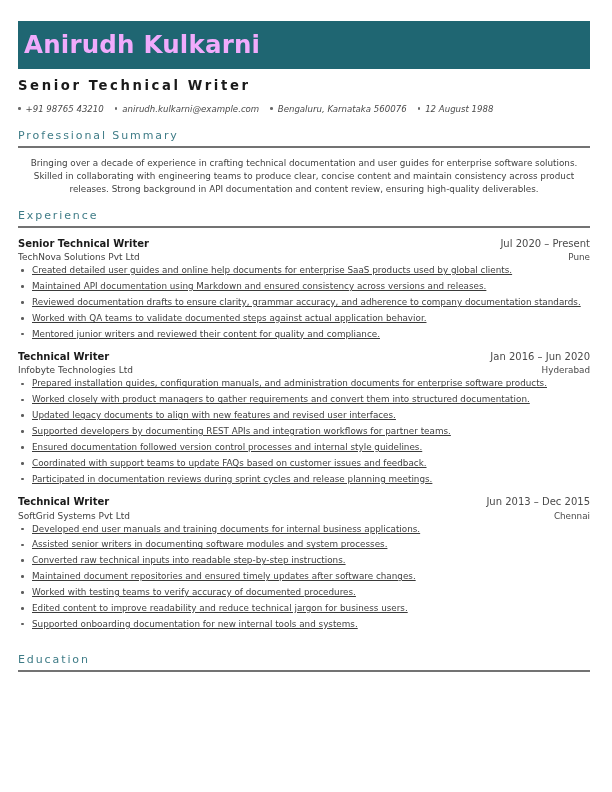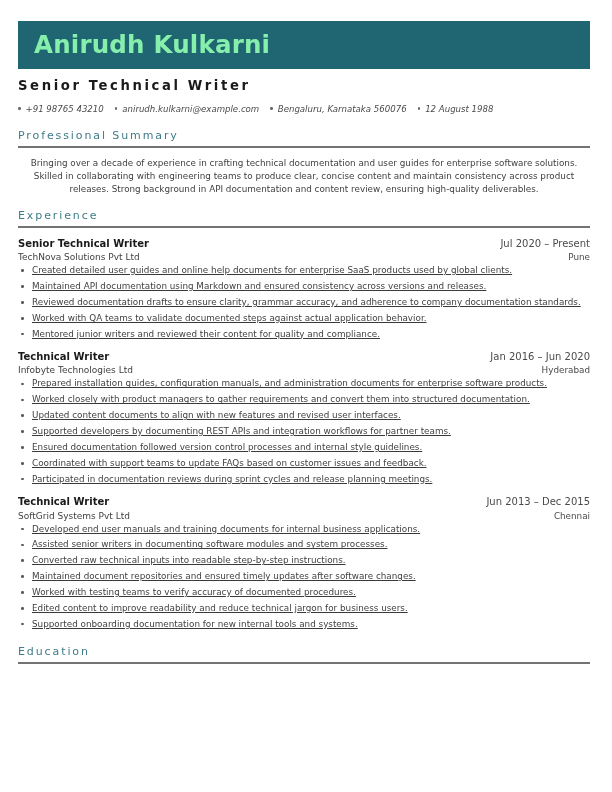--- a/index.html
+++ b/index.html
@@ -29,25 +29,25 @@
     position: absolute;
     left: 18px;
     top: 21px;
     width: 572px;
     height: 48px;
     background: #1f6672;
     display: flex;
     align-items: center;
   }
   .header-name {
-    color: #86efac;
+    color: #f0abfc;
     font-size: 24.5px;
     font-weight: 600;
     letter-spacing: 0.2px;
-    padding-left: 16px;
+    padding-left: 6px;
     line-height: 1;
     font-family: "DejaVu Sans", sans-serif;
   }
 
   
   .content {
     position: absolute;
     left: 18px;
     top: 78px;
     width: 572px;
@@ -168,21 +168,21 @@
     position: absolute;
     left: 3px;
     top: 5.2px;
     width: 2.6px;
     height: 2.6px;
     border-radius: 50%;
     background: #5d5d5d;
   }
 
   .education-section {
-    margin-top: 14px;
+    margin-top: 22px;
   }
 </style>
 </head>
 <body>
 
 <div class="page">
 
   <div class="header-banner">
     <div class="header-name">Anirudh Kulkarni</div>
   </div>
@@ -243,21 +243,21 @@
               <div class="entry-title">Technical Writer</div>
               <div class="entry-dates">Jan 2016 – Jun 2020</div>
             </div>
             <div class="entry-row">
               <div class="entry-org">Infobyte Technologies Ltd</div>
               <div class="entry-loc">Hyderabad</div>
             </div>
             <ul class="bullets">
               <li>Prepared installation guides, configuration manuals, and administration documents for enterprise software products.</li>
               <li>Worked closely with product managers to gather requirements and convert them into structured documentation.</li>
-              <li>Updated content documents to align with new features and revised user interfaces.</li>
+              <li>Updated legacy documents to align with new features and revised user interfaces.</li>
               <li>Supported developers by documenting REST APIs and integration workflows for partner teams.</li>
               <li>Ensured documentation followed version control processes and internal style guidelines.</li>
               <li>Coordinated with support teams to update FAQs based on customer issues and feedback.</li>
               <li>Participated in documentation reviews during sprint cycles and release planning meetings.</li>
             </ul>
           </div>
           <div class="entry">
             <div class="entry-row">
               <div class="entry-title">Technical Writer</div>
               <div class="entry-dates">Jun 2013 – Dec 2015</div>

